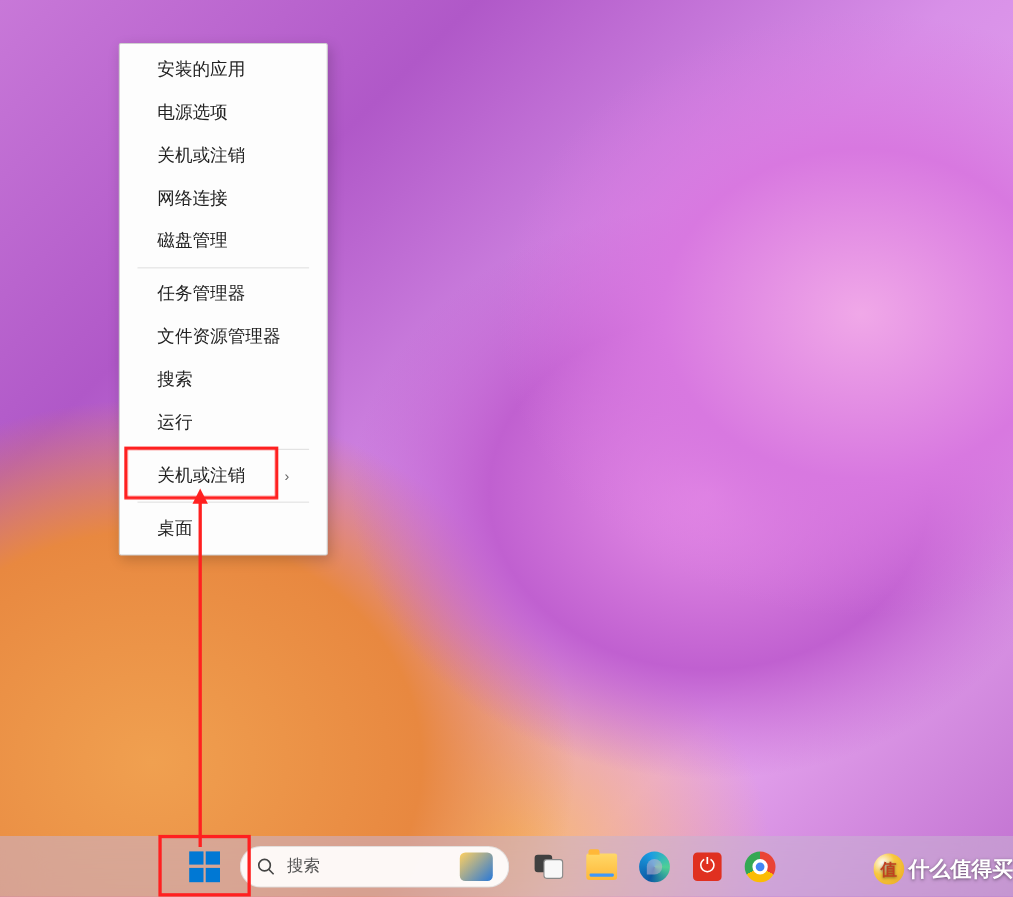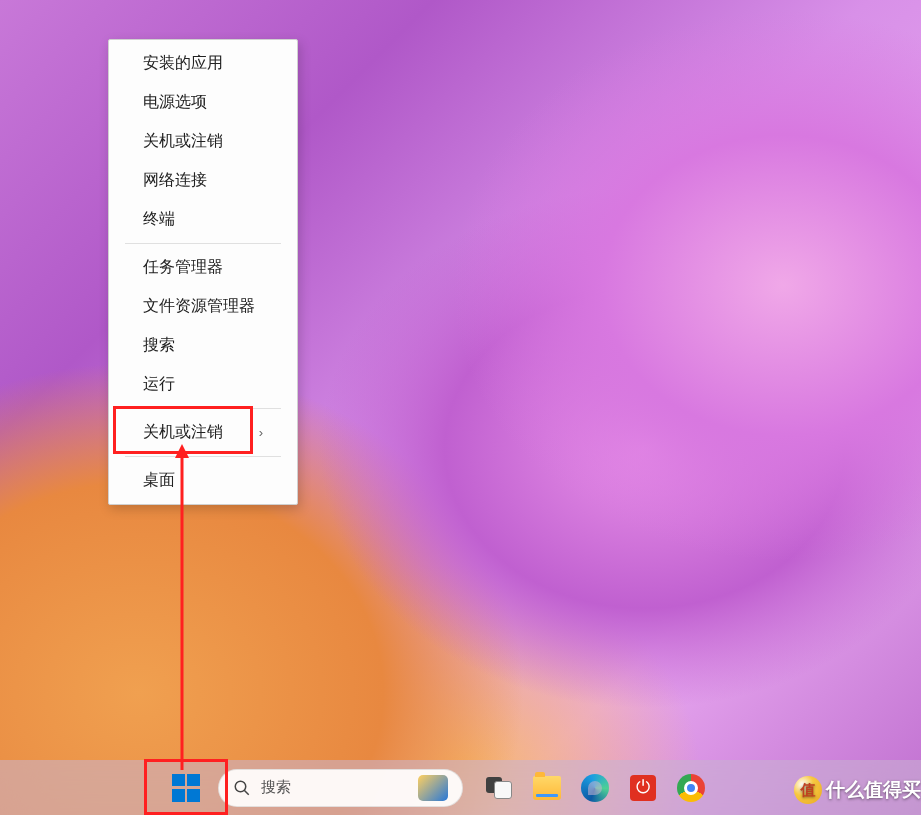--- a/index.html
+++ b/index.html
@@ -139,21 +139,21 @@
     <div class="menu-item">
       <span>电源选项</span>
     </div>
     <div class="menu-item">
       <span>关机或注销</span>
     </div>
     <div class="menu-item">
       <span>网络连接</span>
     </div>
     <div class="menu-item">
-      <span>终端</span>
+      <span>磁盘管理</span>
     </div>
     <div class="menu-sep"></div>
     <div class="menu-item">
       <span>任务管理器</span>
     </div>
     <div class="menu-item">
       <span>文件资源管理器</span>
     </div>
     <div class="menu-item">
       <span>搜索</span>

